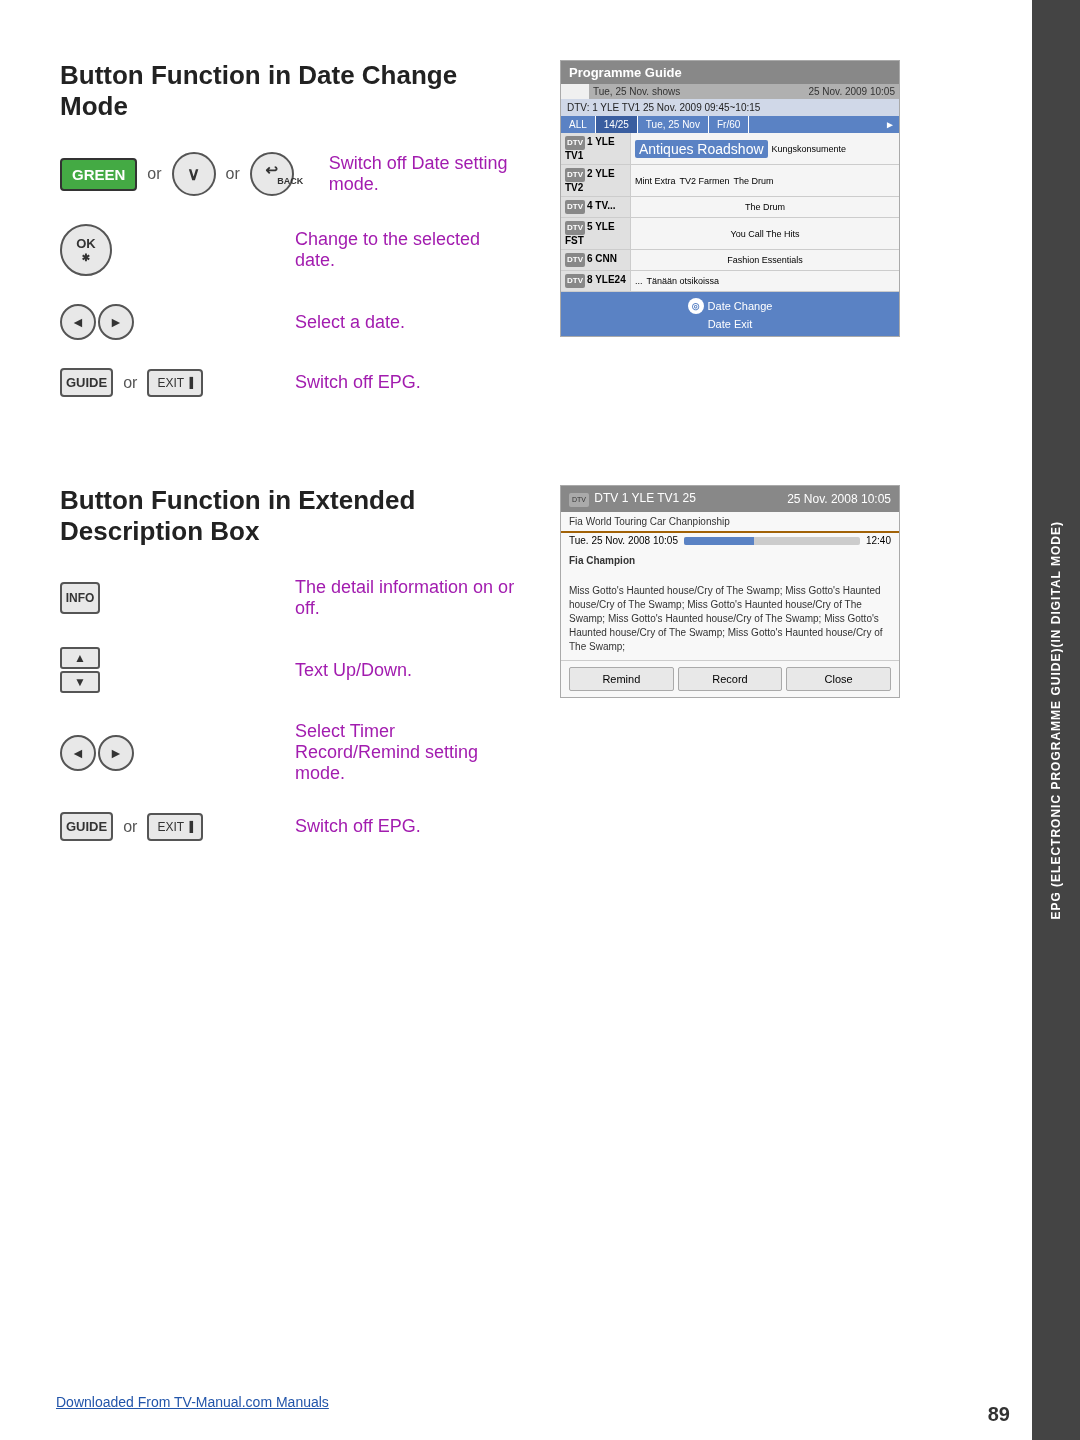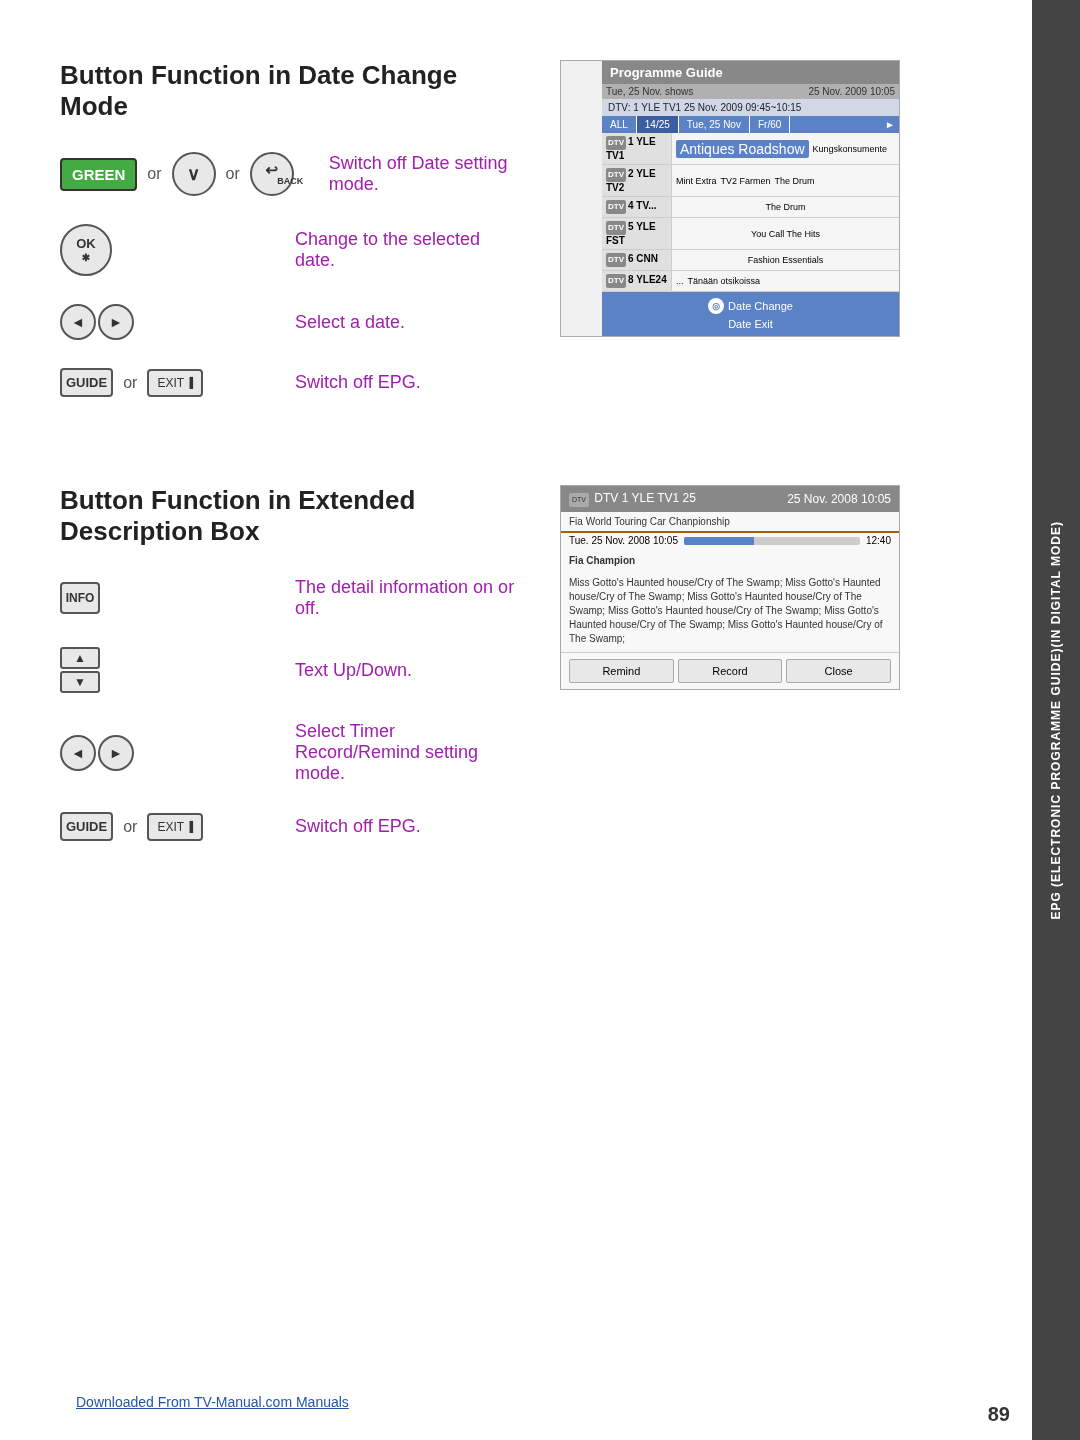--- a/index.html
+++ b/index.html
@@ -171,39 +171,39 @@
 
     
     .section-gap { height: 60px; }
 
     
     .guide-box {
       border: 1px solid #aaa;
       width: 340px;
       background: #f0f0f0;
       font-size: 11px;
-      padding-left: 41px;
     }
 
     .guide-header {
       background: #888;
       color: #fff;
       padding: 4px 8px;
       font-size: 13px;
       font-weight: bold;
     }
 
     .guide-nav-row {
       background: #b0b0b0;
       display: flex;
       align-items: center;
       padding: 2px 4px;
       font-size: 10px;
       color: #333;
       justify-content: space-between;
+      margin-left: 28px;
     }
 
     .guide-date-row {
       background: #5a82c4;
       color: #fff;
       display: flex;
       font-size: 10px;
     }
 
     .guide-date-cell {
@@ -389,21 +389,21 @@
       right: 70px;
       font-size: 20px;
       font-weight: bold;
       color: #333;
     }
 
     
     .footer-link {
       position: absolute;
       bottom: 30px;
-      left: 76px;
+      left: 56px;
       font-size: 14px;
       color: #2255aa;
       text-decoration: underline;
     }
 
     .channel-icon {
       display: inline-block;
       width: 20px;
       height: 14px;
       background: #888;
@@ -608,21 +608,21 @@
         </div>
         <div class="desc-subheader">Fia World Touring Car Chanpionship</div>
         <div class="desc-progress-row">
           <span>Tue. 25 Nov. 2008 10:05</span>
           <div class="progress-bar-container">
             <div class="progress-bar-fill"></div>
           </div>
           <span>12:40</span>
         </div>
         <div class="desc-body">
-          <div style="font-weight:bold; margin-bottom:8px;">Fia Champion</div>
+          <div style="font-weight:bold; margin-bottom:16px;">Fia Champion</div>
           <div>Miss Gotto's Haunted house/Cry of The Swamp; Miss Gotto's Haunted house/Cry of The Swamp; Miss Gotto's Haunted house/Cry of The Swamp; Miss Gotto's Haunted house/Cry of The Swamp; Miss Gotto's Haunted house/Cry of The Swamp; Miss Gotto's Haunted house/Cry of The Swamp;</div>
         </div>
         <div class="desc-footer">
           <div class="desc-btn">Remind</div>
           <div class="desc-btn">Record</div>
           <div class="desc-btn">Close</div>
         </div>
       </div>
     </div>
   </div>

